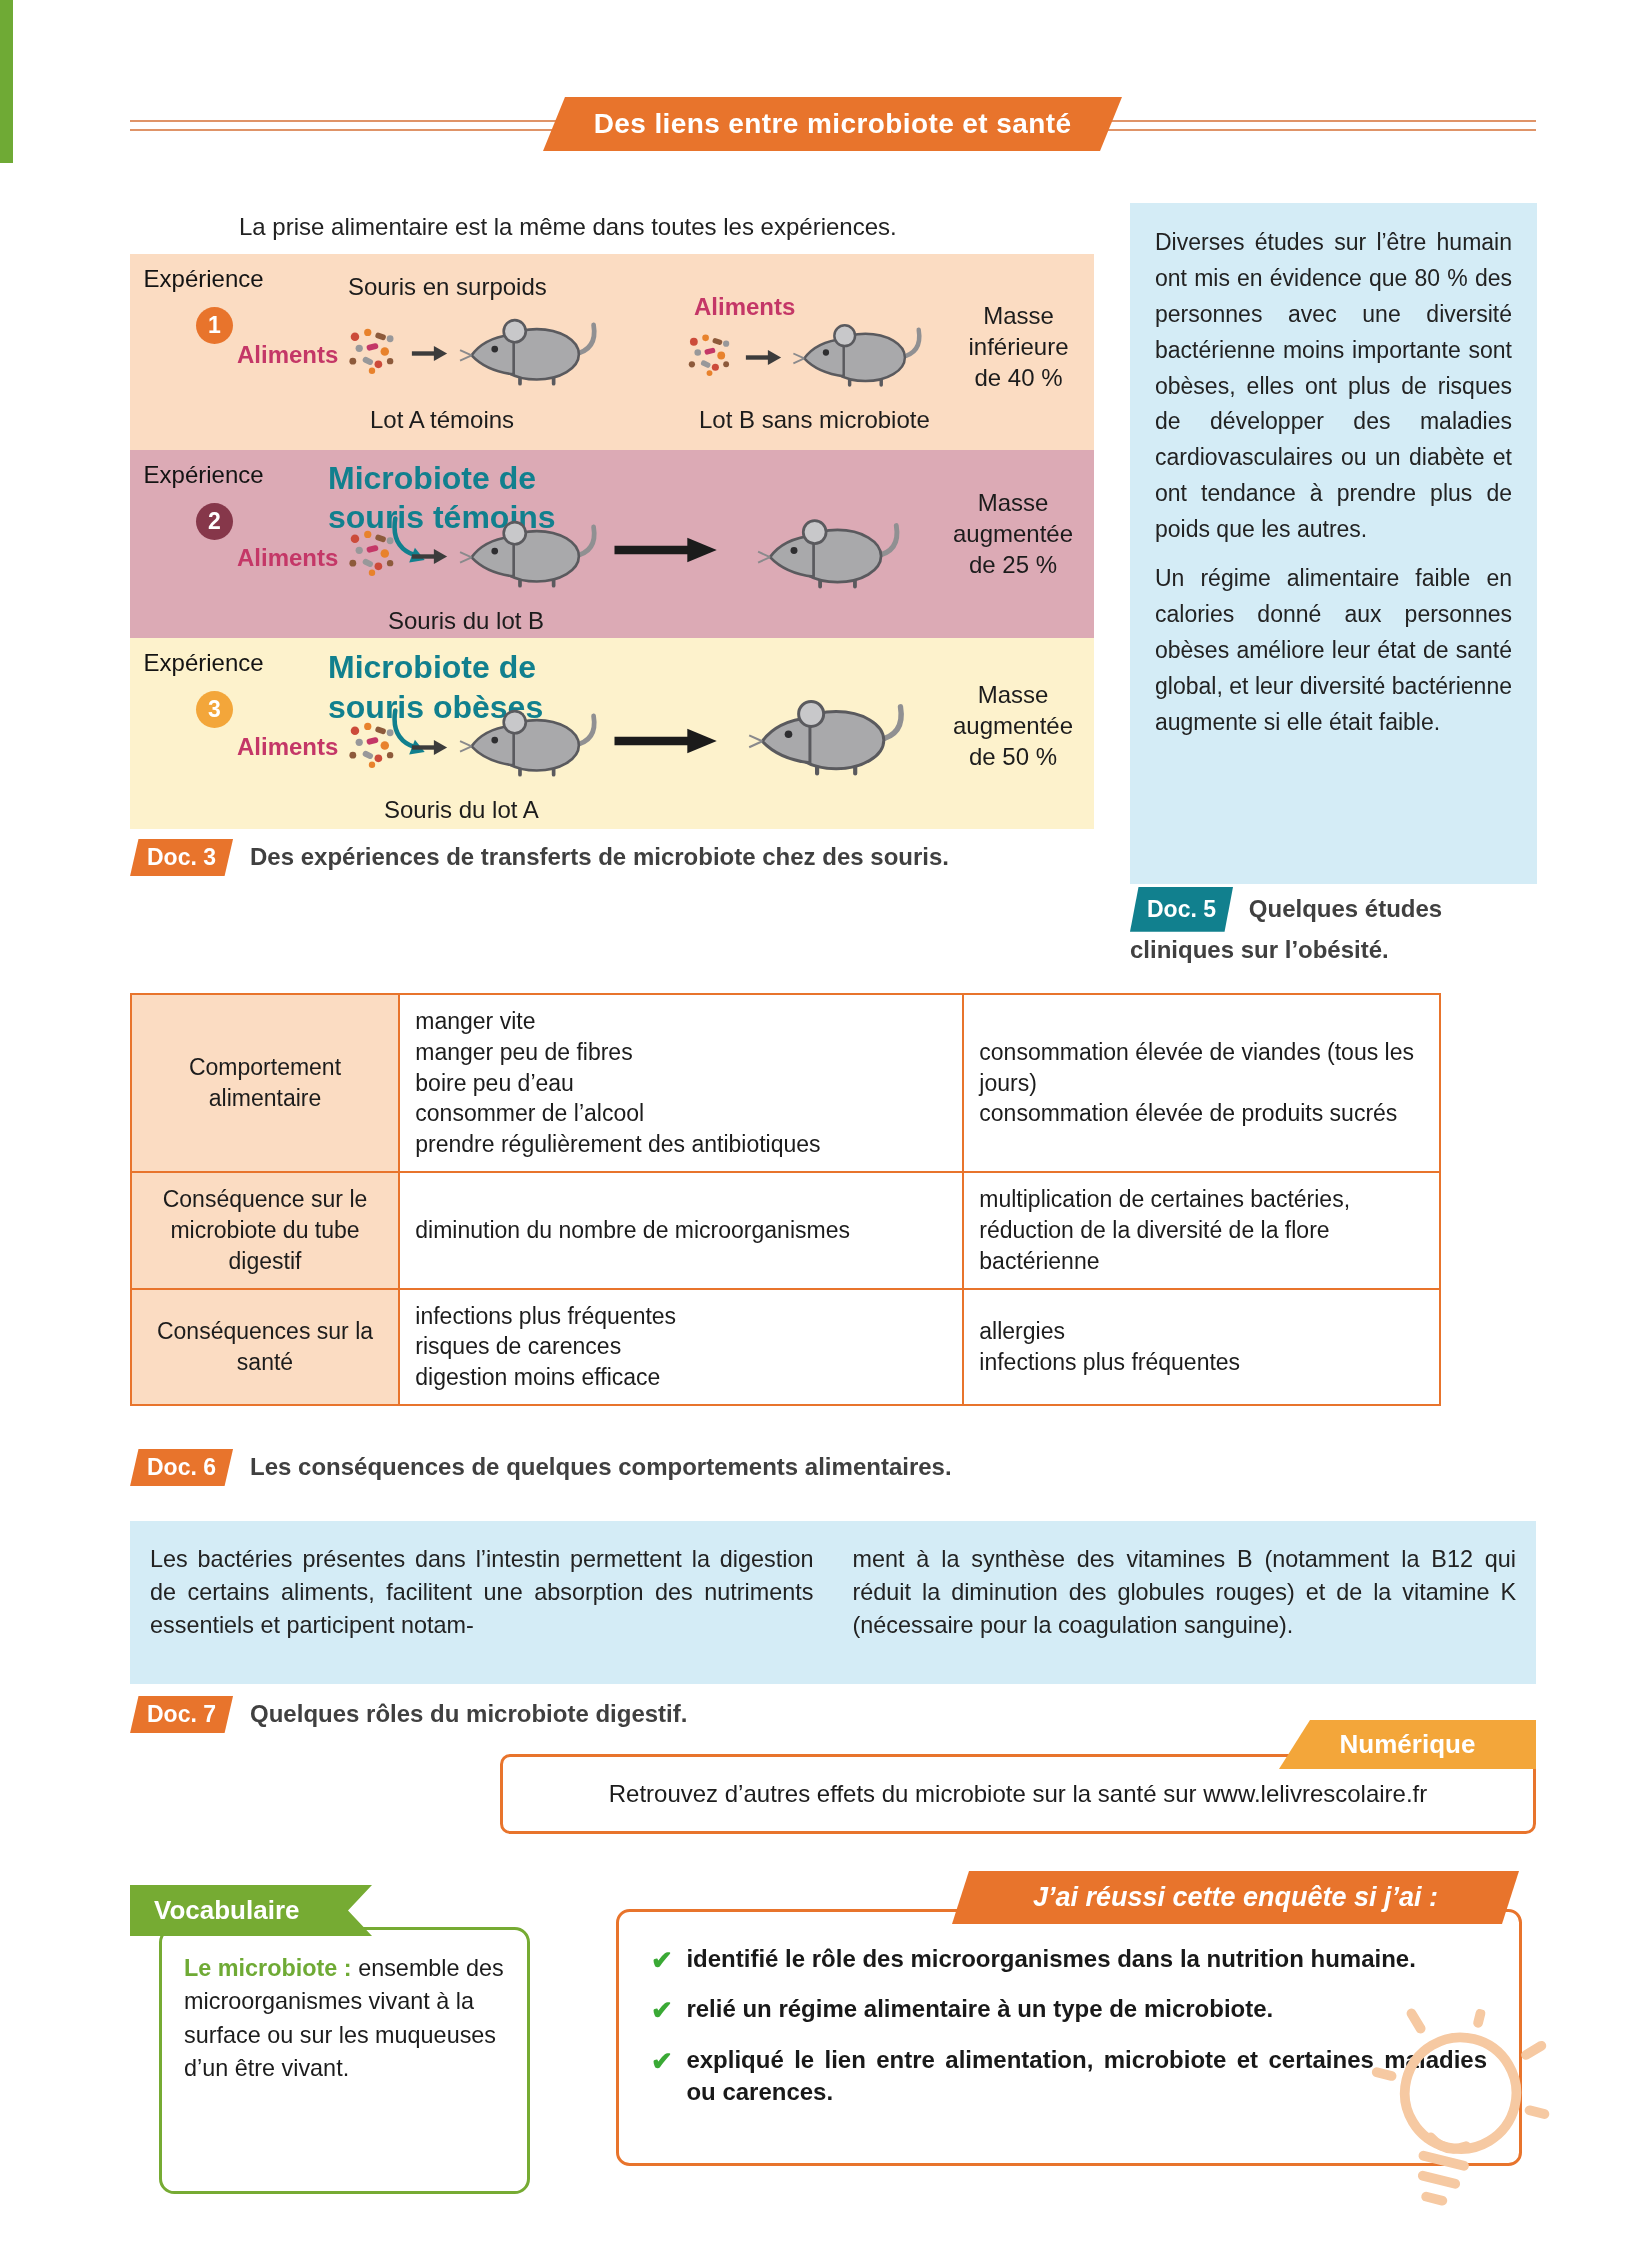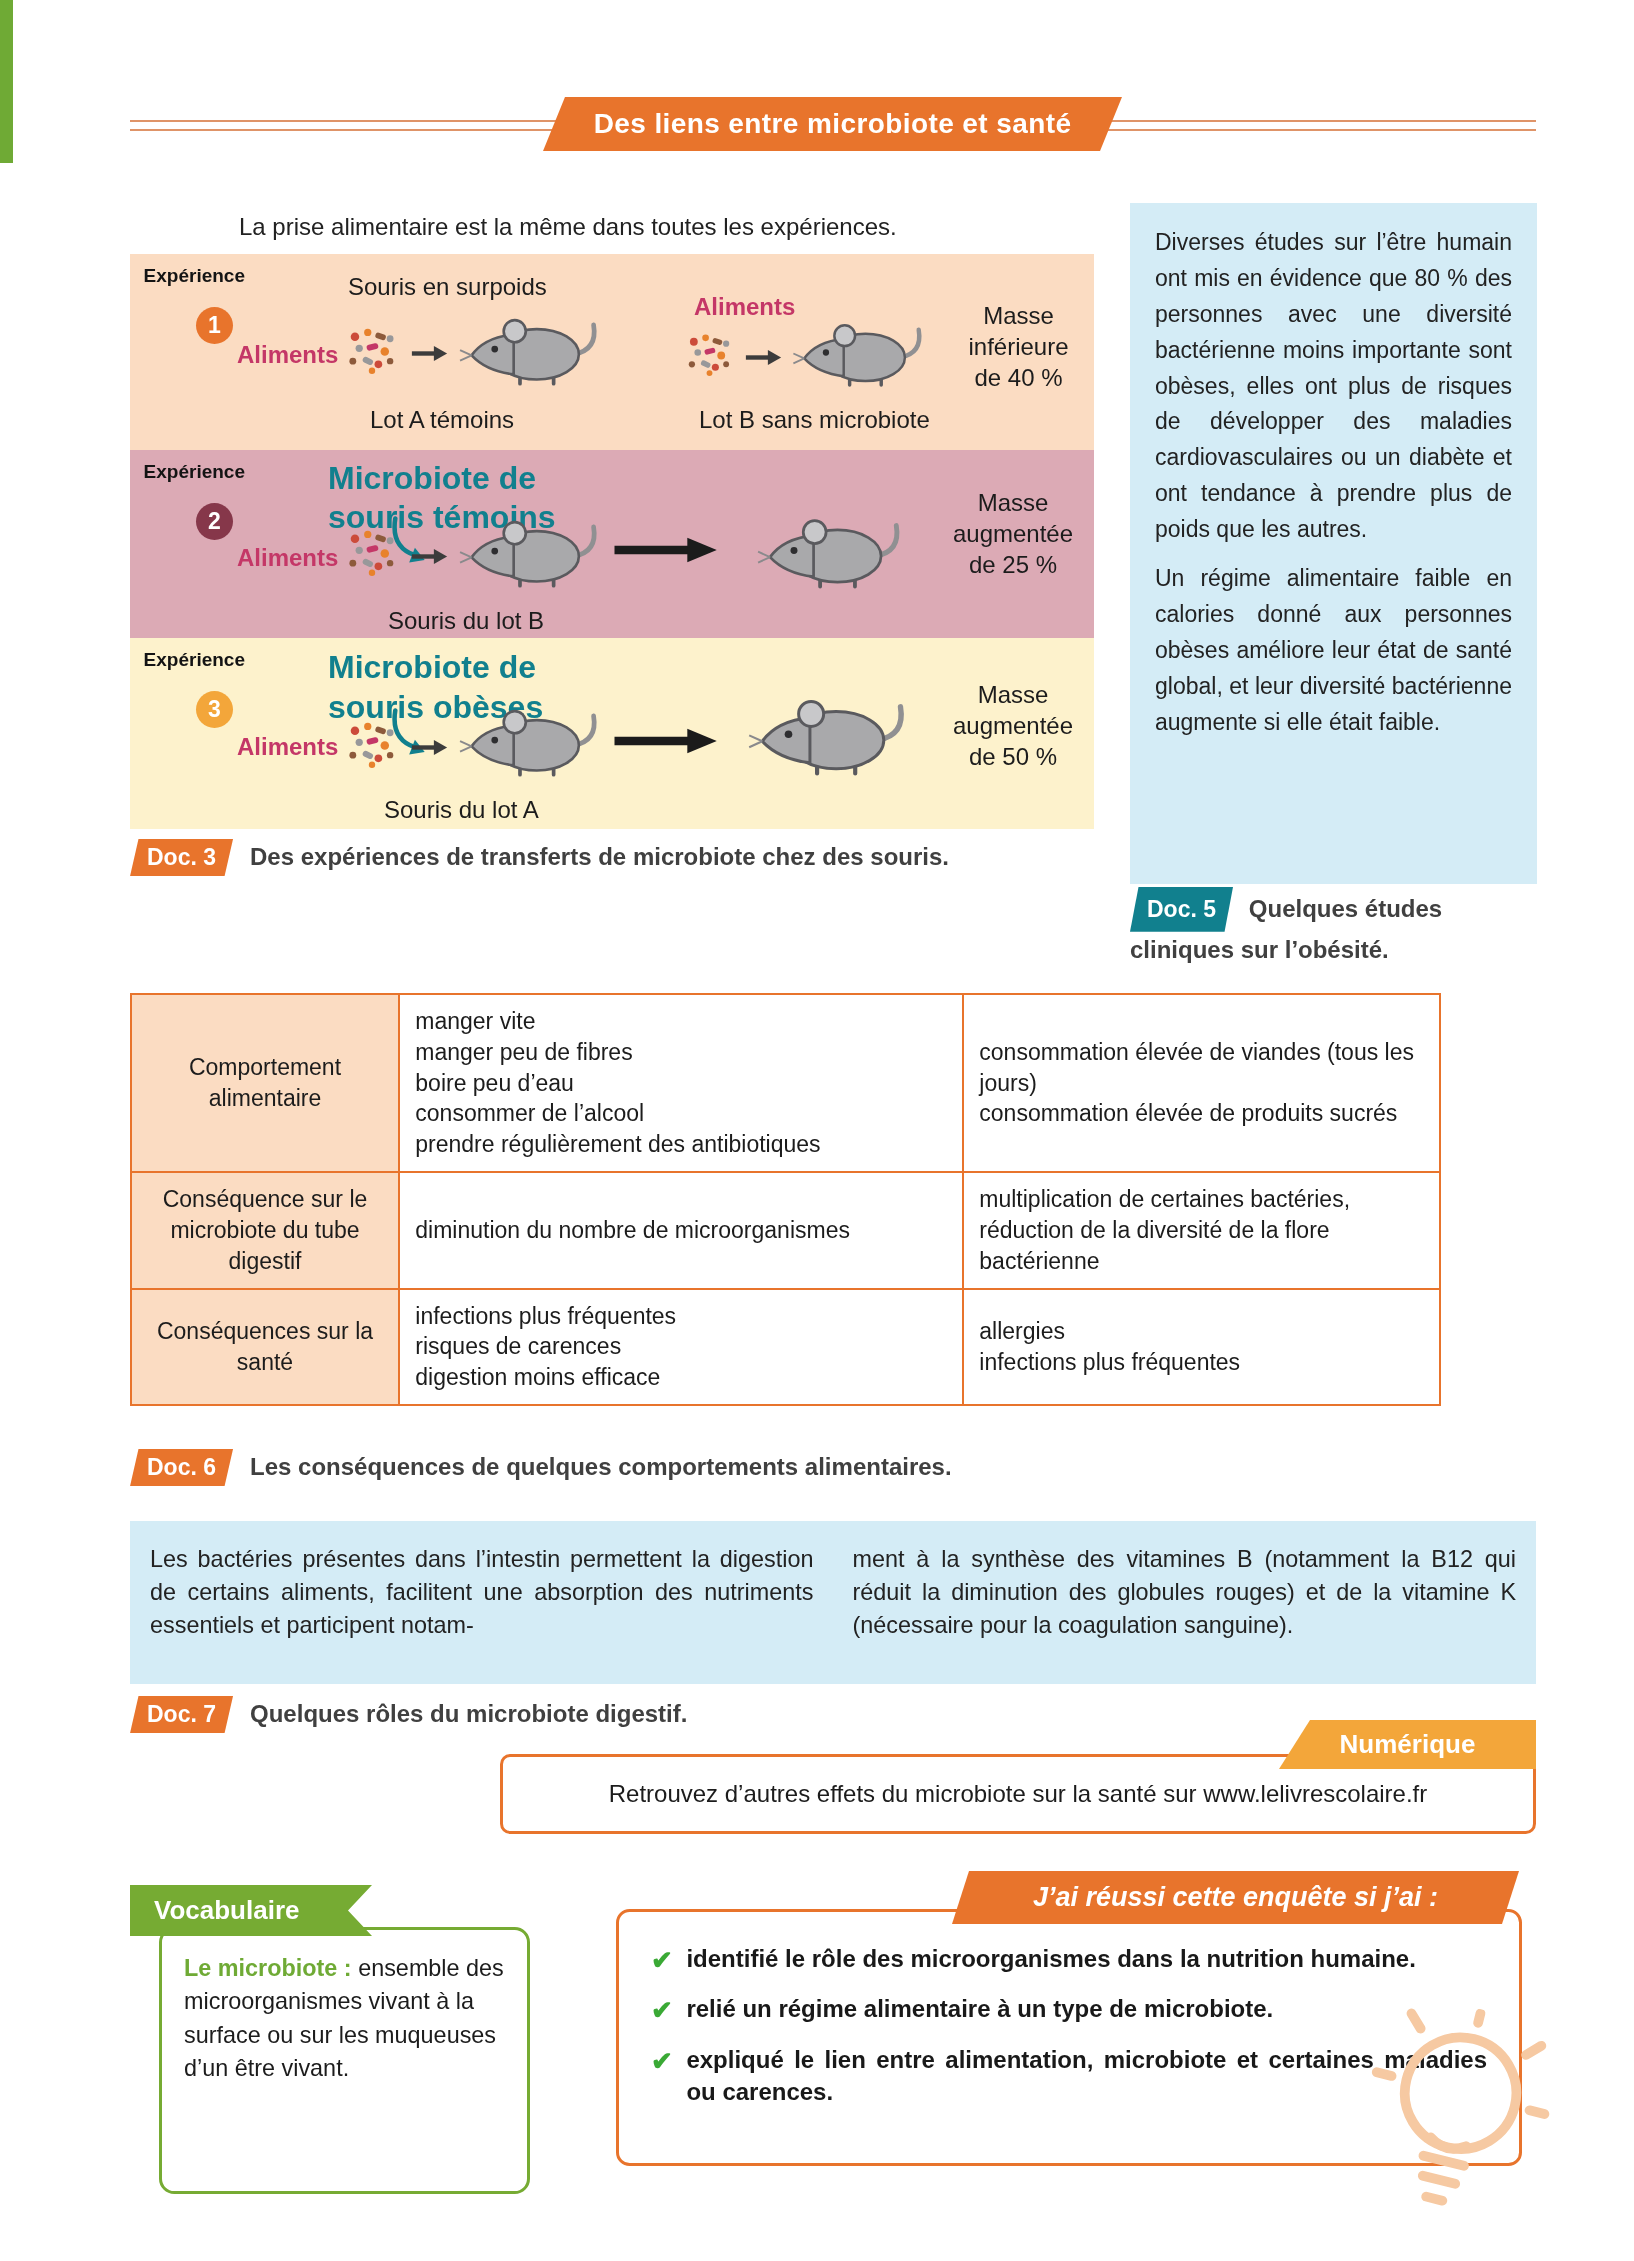--- a/index.html
+++ b/index.html
@@ -19,21 +19,21 @@
     font-size:28px; font-weight:bold; letter-spacing:0.4px;
     clip-path:polygon(22px 0, 100% 0, calc(100% - 22px) 100%, 0 100%); z-index:2; }
 
   .intro { position:absolute; left:239px; top:213px; font-size:24px; color:#222; }
 
   .exp { position:absolute; left:130px; width:964px; }
   .exp1 { top:254px; height:196px; background:#fbdcc2; }
   .exp2 { top:450px; height:188px; background:#dcaab5; }
   .exp3 { top:638px; height:191px; background:#fdf2cc; }
 
-  .exp-label { position:absolute; left:13.6px; top:11px; font-size:19px; font-weight:bold; color:#141414; }
+  .exp-label { position:absolute; left:13.6px; top:11px; font-size:24px; font-weight:normal; color:#141414; }
   .exp-num { position:absolute; left:66px; top:53px; width:37px; height:37px; border-radius:50%;
     display:flex; align-items:center; justify-content:center; color:#fff; font-size:23px; font-weight:bold; }
   .num1 { background:#e8742c; }
   .num2 { background:#86374a; }
   .num3 { background:#f3a63a; }
 
   .t { position:absolute; font-size:24px; }
   .aliments { color:#c43767; font-weight:bold; }
   .microbiote-label { position:absolute; font-size:32px; font-weight:bold; color:#11808e; line-height:1.24; }
   .result { text-align:center; line-height:1.3; }

